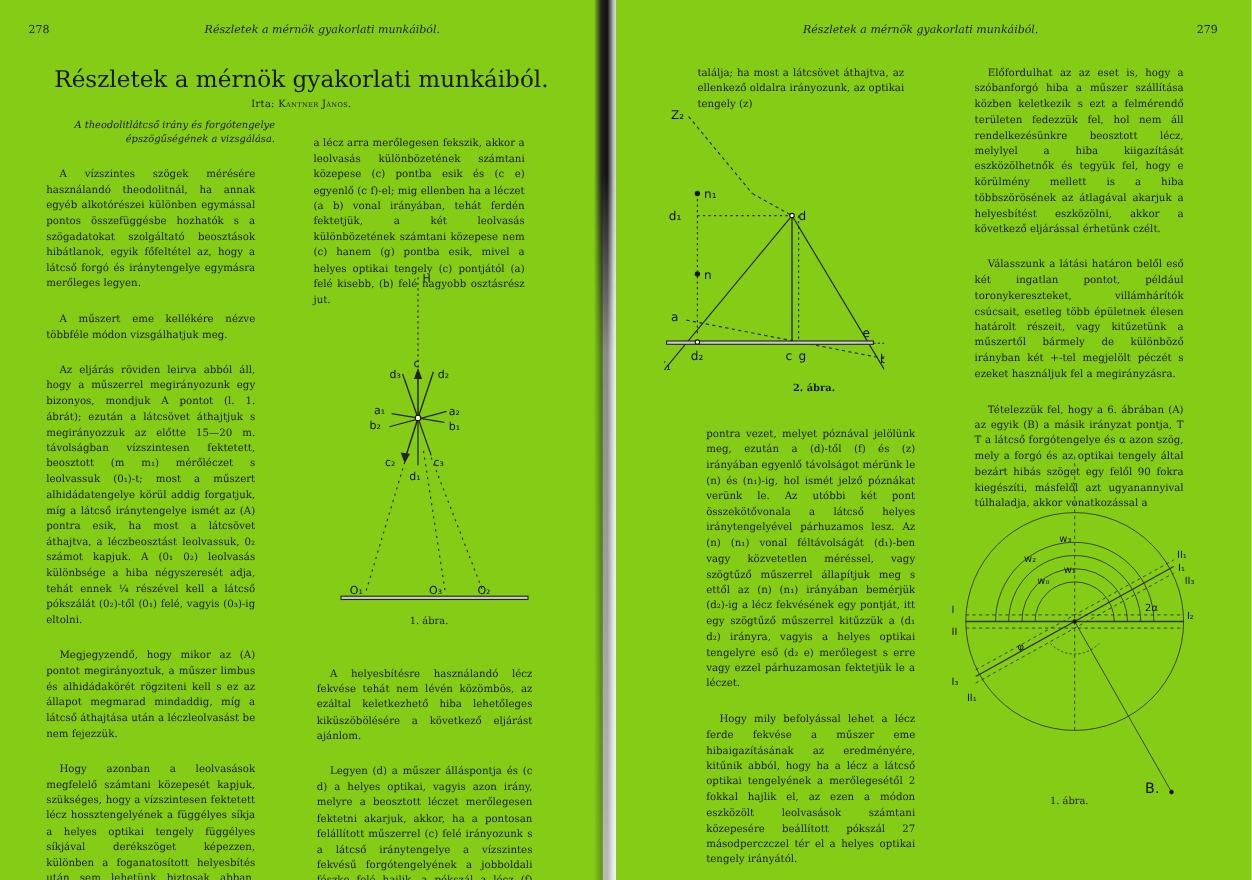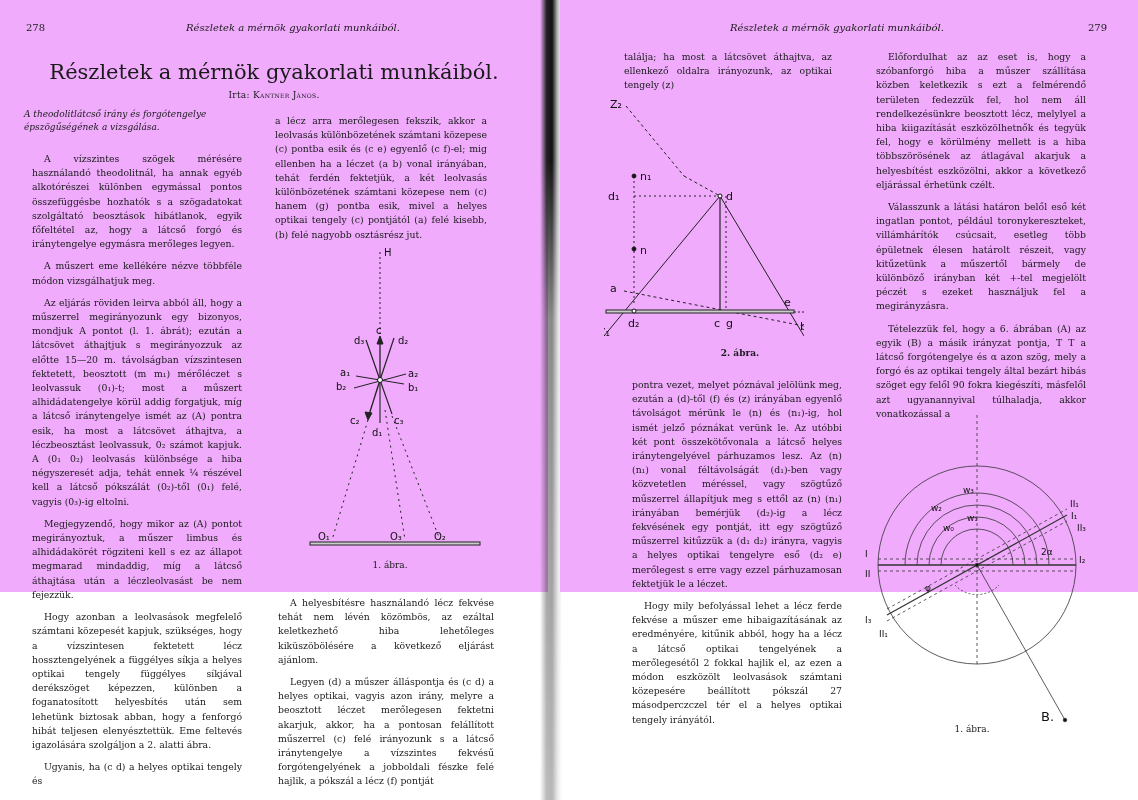--- a/index.html
+++ b/index.html
@@ -1,32 +1,32 @@
 <!DOCTYPE html>
 <html><head>
 <meta charset="utf-8">
 <style>
   html,body{margin:0;padding:0;background:#fff;}
   body{width:1138px;height:800px;position:relative;overflow:hidden;font-family:"DejaVu Serif",serif;color:#1a1a1a;}
-  .page{position:absolute;top:0;height:592px;background:#f0abfc;}
+  .page{position:absolute;top:0;height:800px;background:#84cc16;}
   .page-left{left:0;width:548px;}
   .page-right{left:560px;width:578px;}
   .spine{position:absolute;left:540px;top:0;width:22px;height:800px;
     background:linear-gradient(90deg,rgba(255,255,255,0) 0%,#222 30%,#111 55%,rgba(80,80,80,.4) 80%,rgba(255,255,255,0) 100%);
     -webkit-mask-image:linear-gradient(180deg,#000 0%,#000 20%,rgba(0,0,0,.5) 40%,rgba(0,0,0,.3) 100%);
     mask-image:linear-gradient(180deg,#000 0%,#000 20%,rgba(0,0,0,.5) 40%,rgba(0,0,0,.3) 100%);}
   .pnum{position:absolute;top:22px;font-size:10px;}
   .runhead{position:absolute;top:22px;font-size:10px;font-style:italic;}
   .title{position:absolute;left:0;width:548px;top:60px;text-align:center;font-size:21px;}
   .author{position:absolute;left:0;width:548px;top:90px;text-align:center;font-size:9px;letter-spacing:.3px;}
   .author .sc{font-variant:small-caps;}
   .col{position:absolute;font-size:9.3px;line-height:14.2px;text-align:justify;}
-  .col p{margin:8px;text-indent:12px;}
+  .col p{margin:18px;text-indent:12px;}
   .col p.noind{text-indent:0;}
-  .subhead{font-style:italic;text-align:left;font-size:9px;line-height:13px;margin-bottom:18px;}
+  .subhead{font-style:italic;text-align:right;font-size:9px;line-height:13px;margin-bottom:18px;}
   .caption{position:absolute;font-size:9px;text-align:center;}
   svg text{font-family:"DejaVu Sans",sans-serif;}
   .fig{position:absolute;}
 </style>
 </head>
 <body>
 
 <div class="page page-left">
   <div class="pnum" style="left:26px;">278</div>
   <div class="runhead" style="left:186px;">Részletek a mérnök gyakorlati munkáiból.</div>

